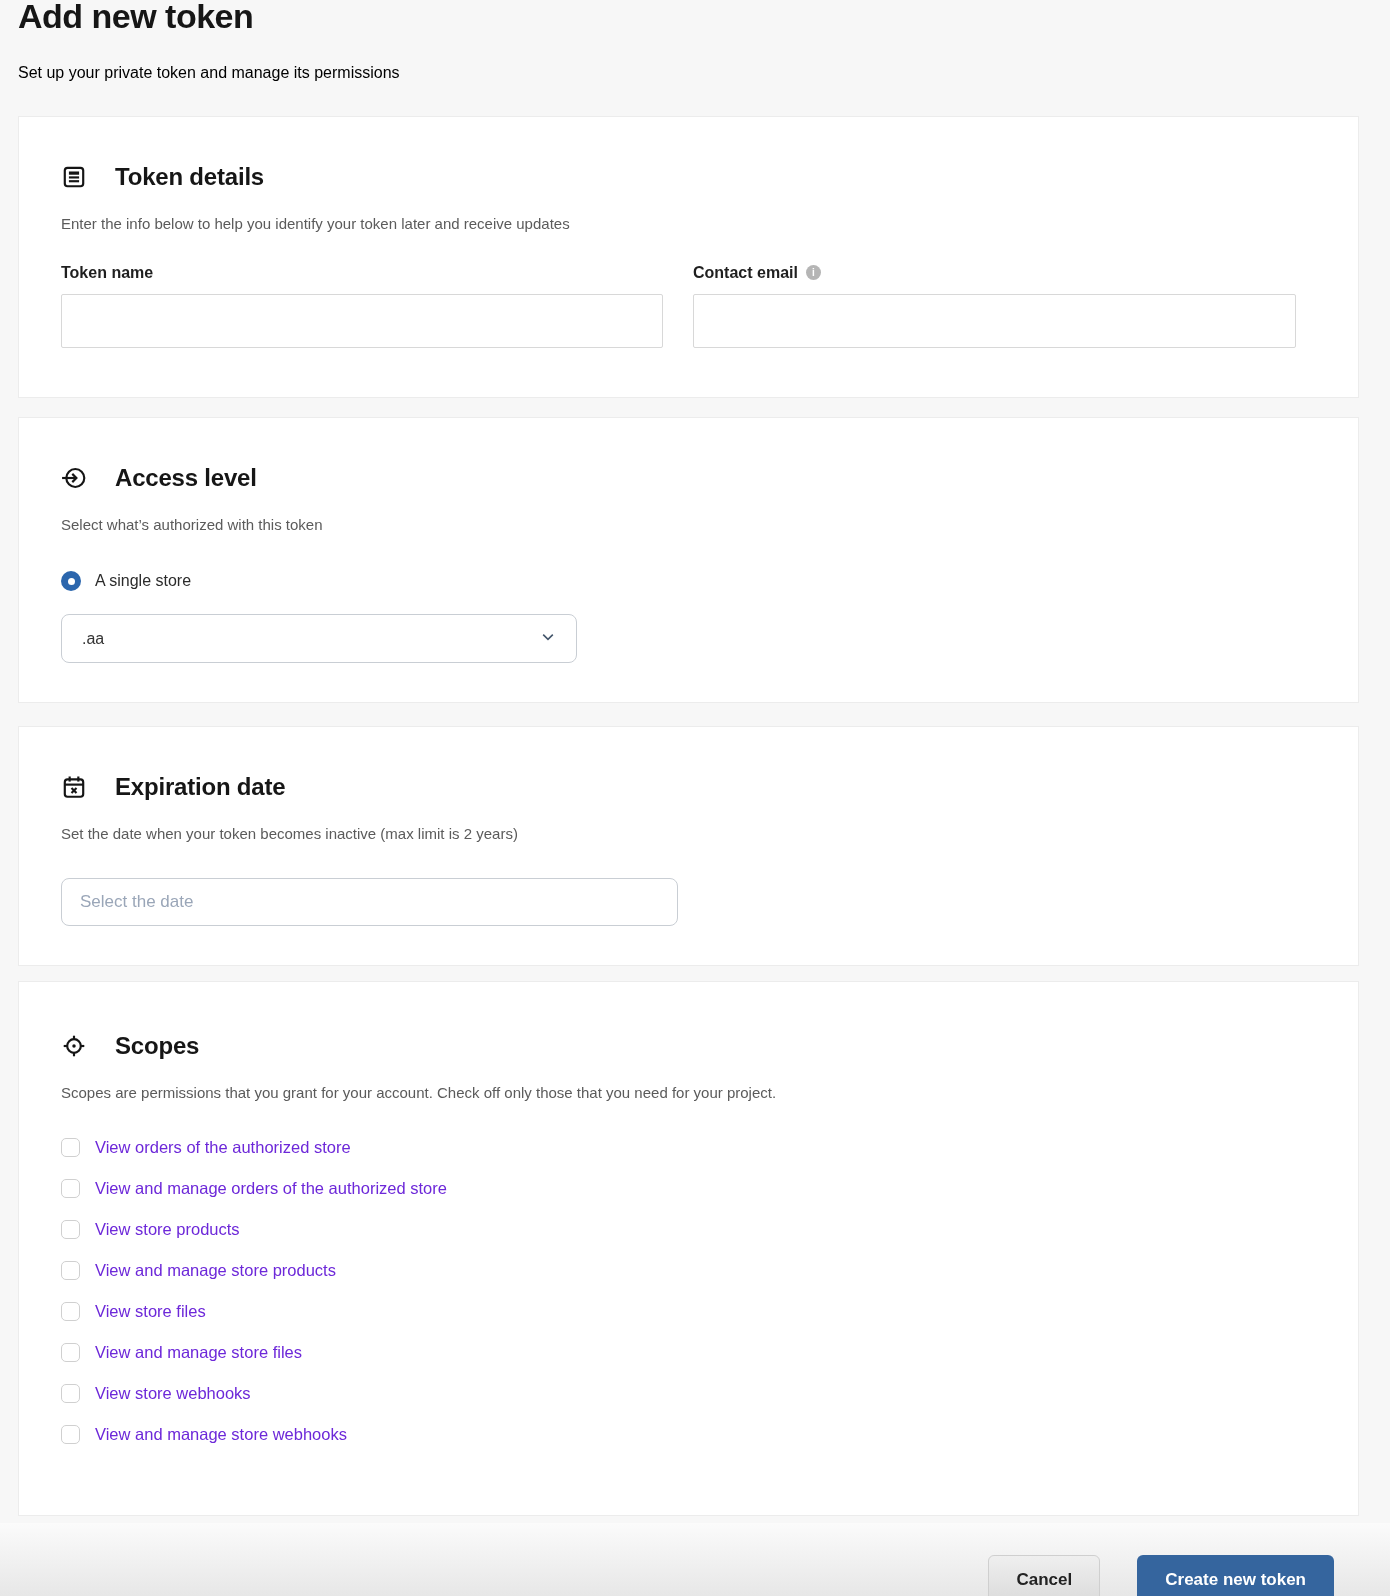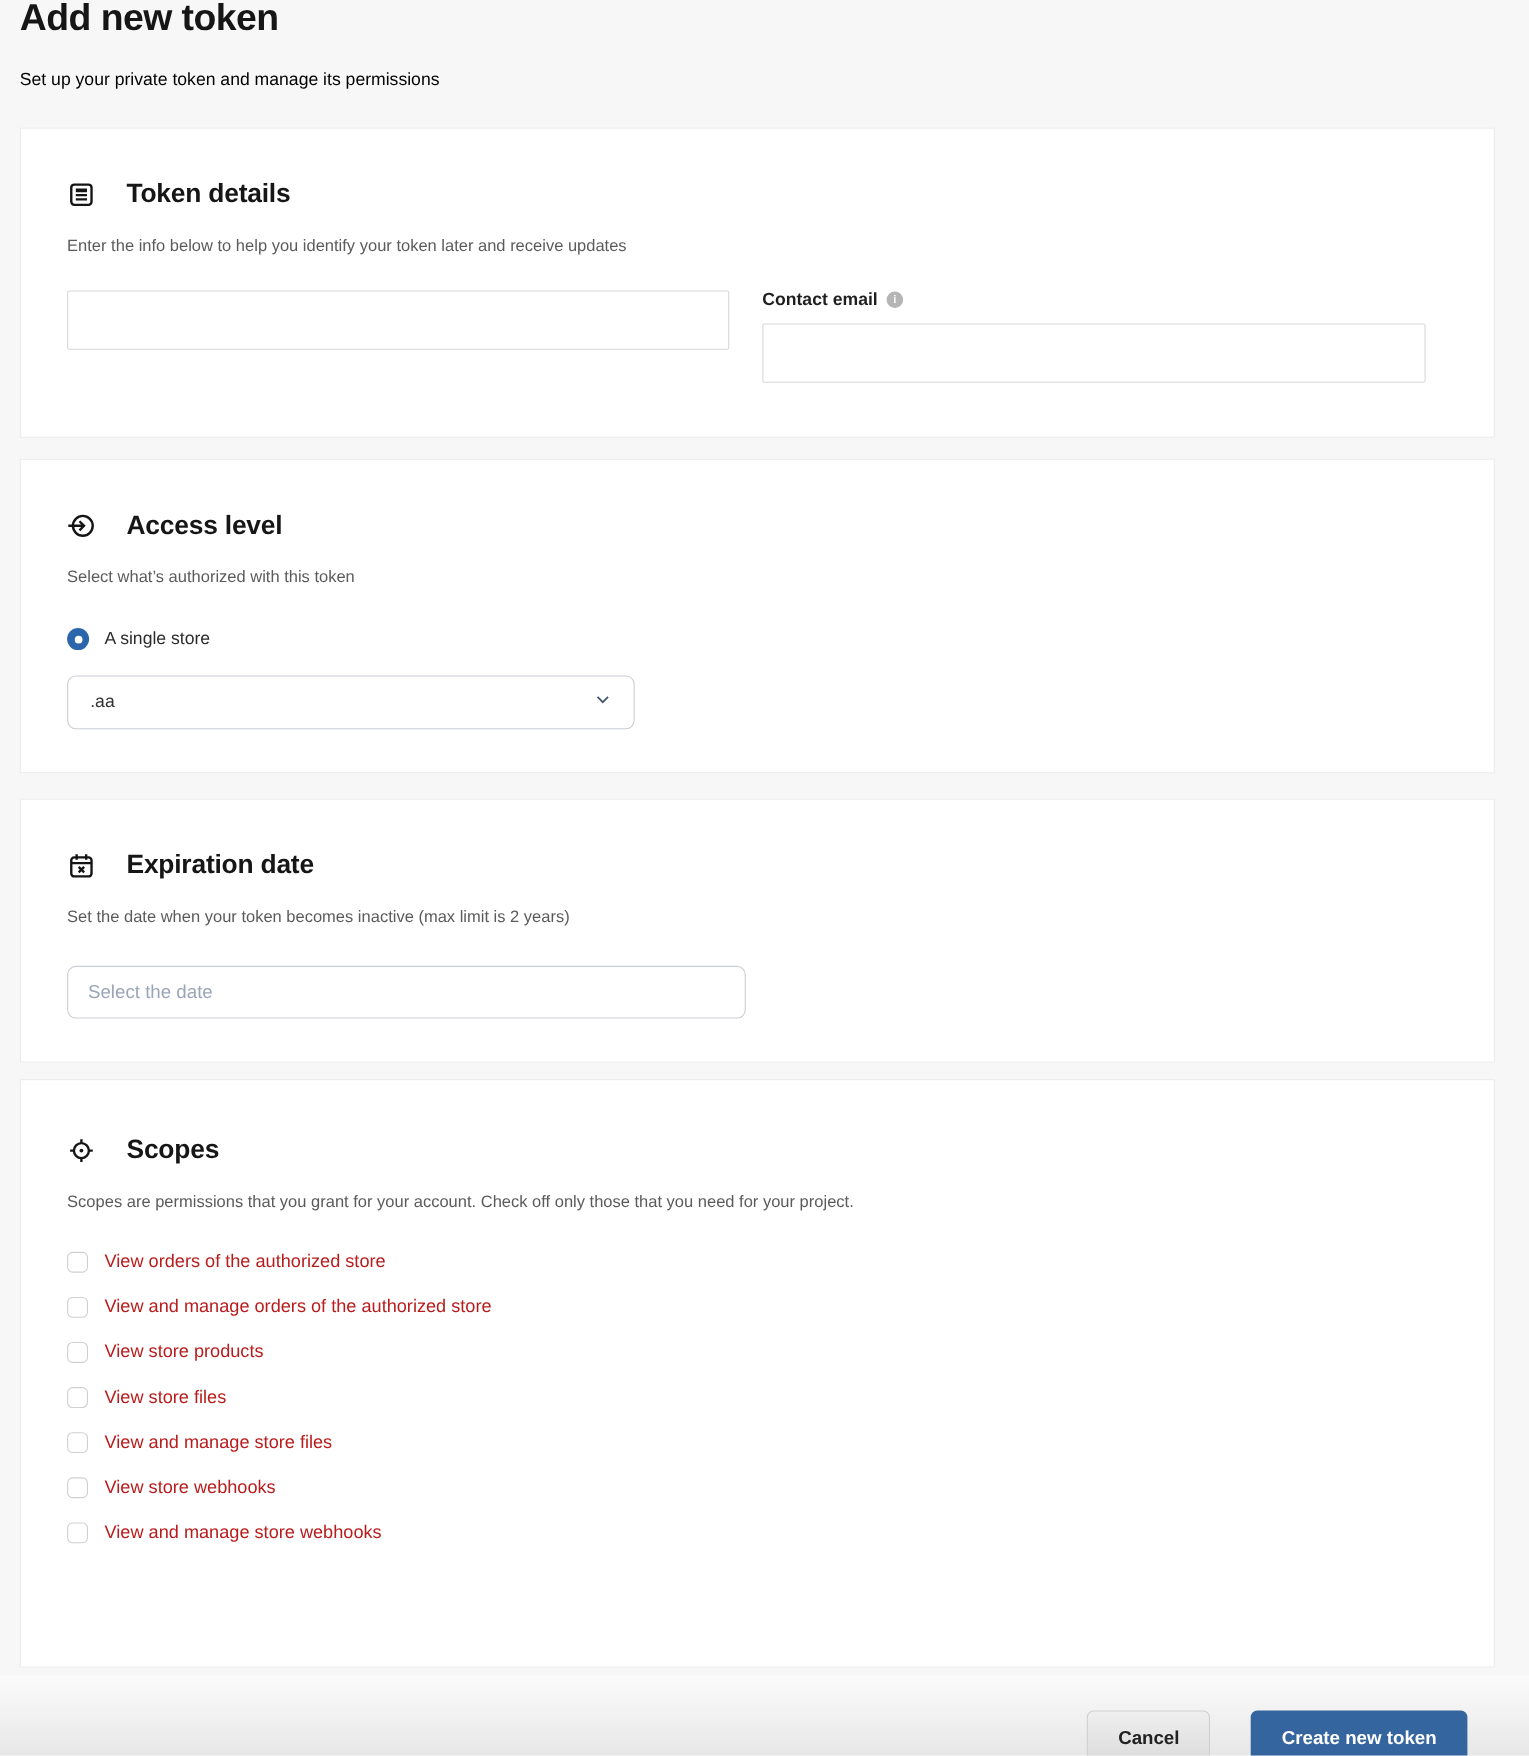--- a/index.html
+++ b/index.html
@@ -61,21 +61,21 @@
   }
   .date-input::placeholder{color:#9aa6b8;}
   
   #scopes-list{margin-top:36px;}
   .scope-row{display:flex;align-items:center;gap:15px;height:20px;margin-top:21px;}
   .scope-row:first-child{margin-top:0;}
   .checkbox{
     width:19px;height:19px;border:1.5px solid #d0d0d0;border-radius:5px;background:#fff;
     box-sizing:border-box;flex:0 0 auto;cursor:pointer;
   }
-  .scope-label{font-size:16.5px;color:#b91c1c;}
+  .scope-label{font-size:16.5px;color:#6d28d9;}
   
   .footer{
     position:absolute;left:0;top:1523px;width:1390px;height:73px;
     background:linear-gradient(180deg,#fbfbfb 0%,#e7e7e7 100%);
   }
   .footer-inner{display:flex;justify-content:flex-end;align-items:flex-start;gap:37px;padding:32px 56px 0 0;}
   .btn{height:50px;border-radius:6px;font-family:inherit;font-size:17px;font-weight:700;cursor:pointer;}
   .btn-cancel{
     background:linear-gradient(180deg,#efefef,#dadada);border:1px solid #cfcfcf;
     color:#222;padding:0 27px;
@@ -96,20 +96,21 @@
         <line x1="7.3" y1="8.4" x2="16.7" y2="8.4" stroke-width="3"></line>
         <line x1="7.3" y1="12.4" x2="16.7" y2="12.4"></line>
         <line x1="7.3" y1="15.9" x2="16.7" y2="15.9"></line>
       </svg>
     </span>
     <h2>Token details</h2>
   </div>
   <p class="card-desc">Enter the info below to help you identify your token later and receive updates</p>
   <div class="fields-row">
     <div class="field">
+      <label>Token name</label>
       <input class="text-input" type="text" value="" style="">
     </div>
     <div class="field right">
       <label><span>Contact email</span><i class="info-badge">i</i></label>
       <input class="text-input" type="text" value="" style="">
     </div>
   </div>
 </section>
 
 <section class="card" id="card-access">
@@ -179,20 +180,24 @@
       <div class="scope-row">
         <span class="checkbox"></span>
         <span class="scope-label">View and manage orders of the authorized store</span>
       </div>
       <div class="scope-row">
         <span class="checkbox"></span>
         <span class="scope-label">View store products</span>
       </div>
       <div class="scope-row">
         <span class="checkbox"></span>
+        <span class="scope-label">View and manage store products</span>
+      </div>
+      <div class="scope-row">
+        <span class="checkbox"></span>
         <span class="scope-label">View store files</span>
       </div>
       <div class="scope-row">
         <span class="checkbox"></span>
         <span class="scope-label">View and manage store files</span>
       </div>
       <div class="scope-row">
         <span class="checkbox"></span>
         <span class="scope-label">View store webhooks</span>
       </div>

